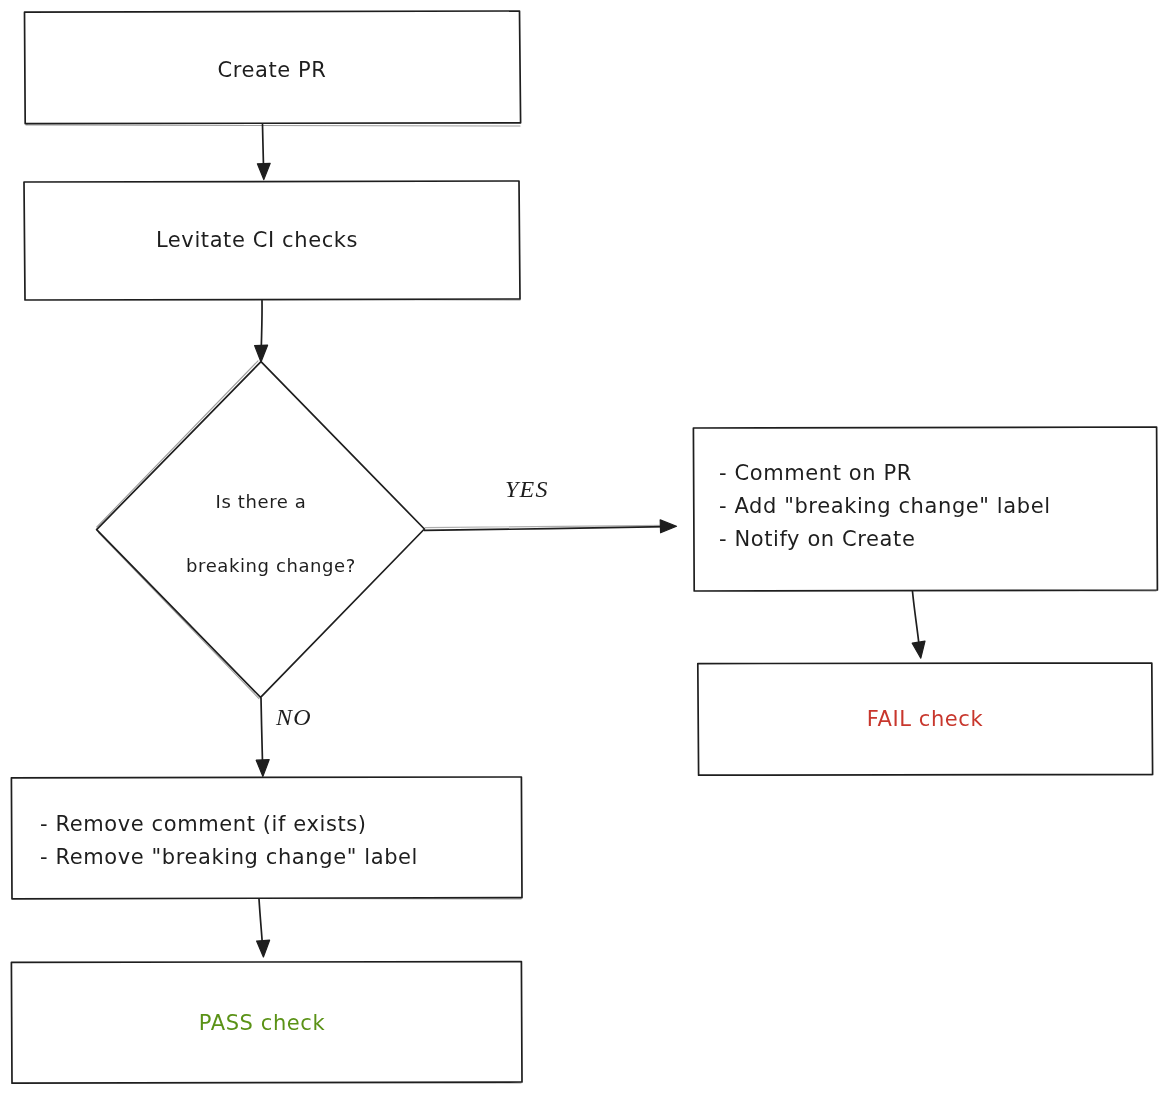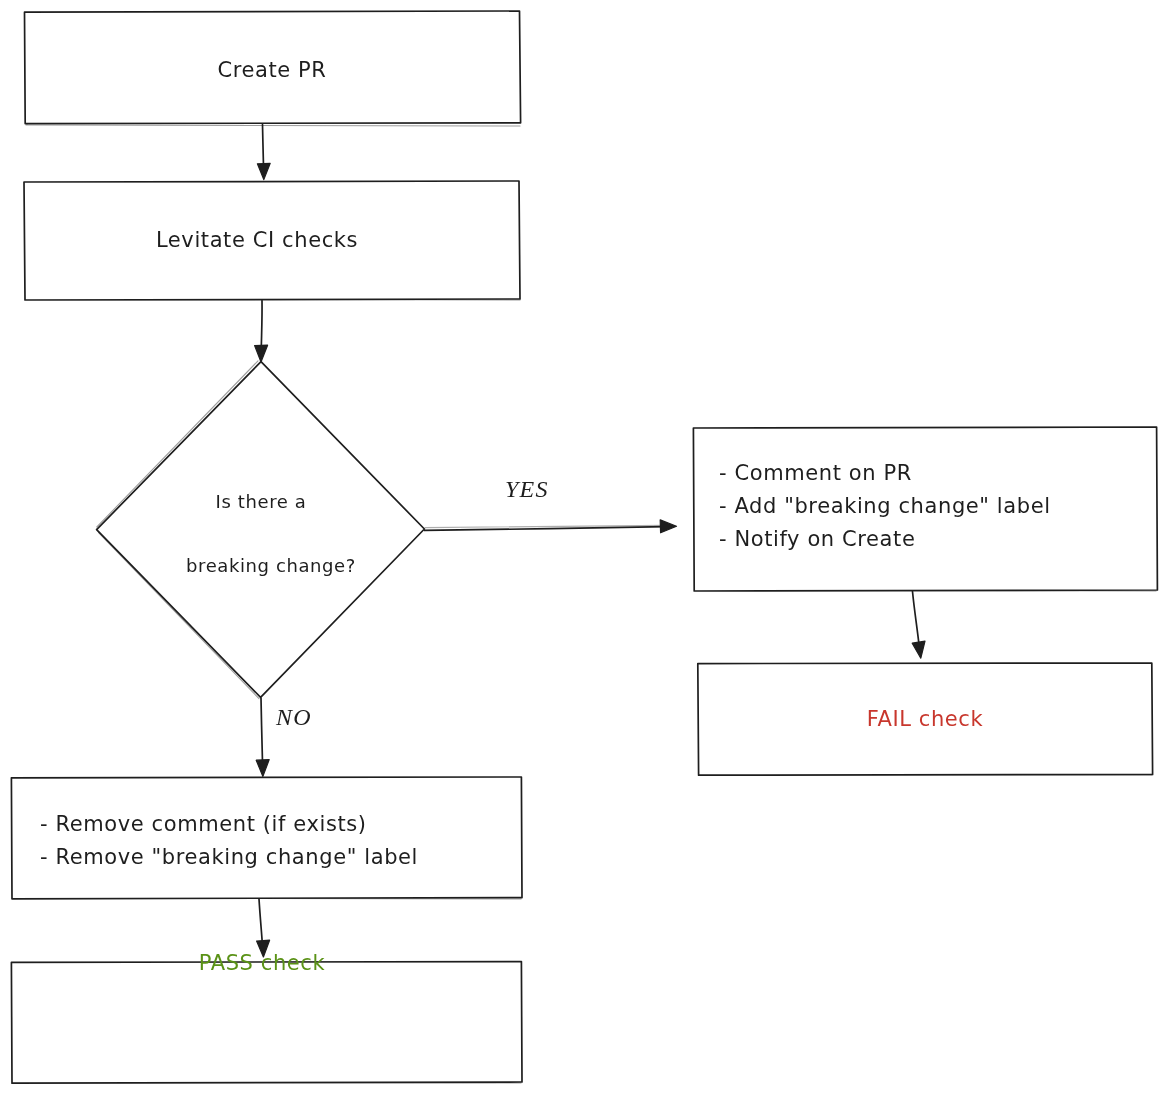--- a/index.html
+++ b/index.html
@@ -181,19 +181,19 @@
 
   <div class="node-text list-text" style="left:719px; top:457px;text-align:center;">- Comment on PR</div>
   <div class="node-text list-text" style="left:719px; top:490px;">- Add "breaking change" label</div>
   <div class="node-text list-text" style="left:719px; top:523px;">- Notify on Create</div>
 
   <div class="node-text centered status-fail" style="left:925px; top:704px;">FAIL check</div>
 
   <div class="node-text list-text" style="left:40px; top:808px;">- Remove comment (if exists)</div>
   <div class="node-text list-text" style="left:40px; top:841px;">- Remove "breaking change" label</div>
 
-  <div class="node-text centered status-pass" style="left:262px; top:948px;">PASS check</div>
+  <div class="node-text centered status-pass" style="left:262px; top:1008px;">PASS check</div>
 
   <div class="edge-label" style="left:505px; top:476px;">YES</div>
 
   <div class="edge-label" style="left:276px; top:704px;">NO</div>
 
 </div>
 
 </body></html>

